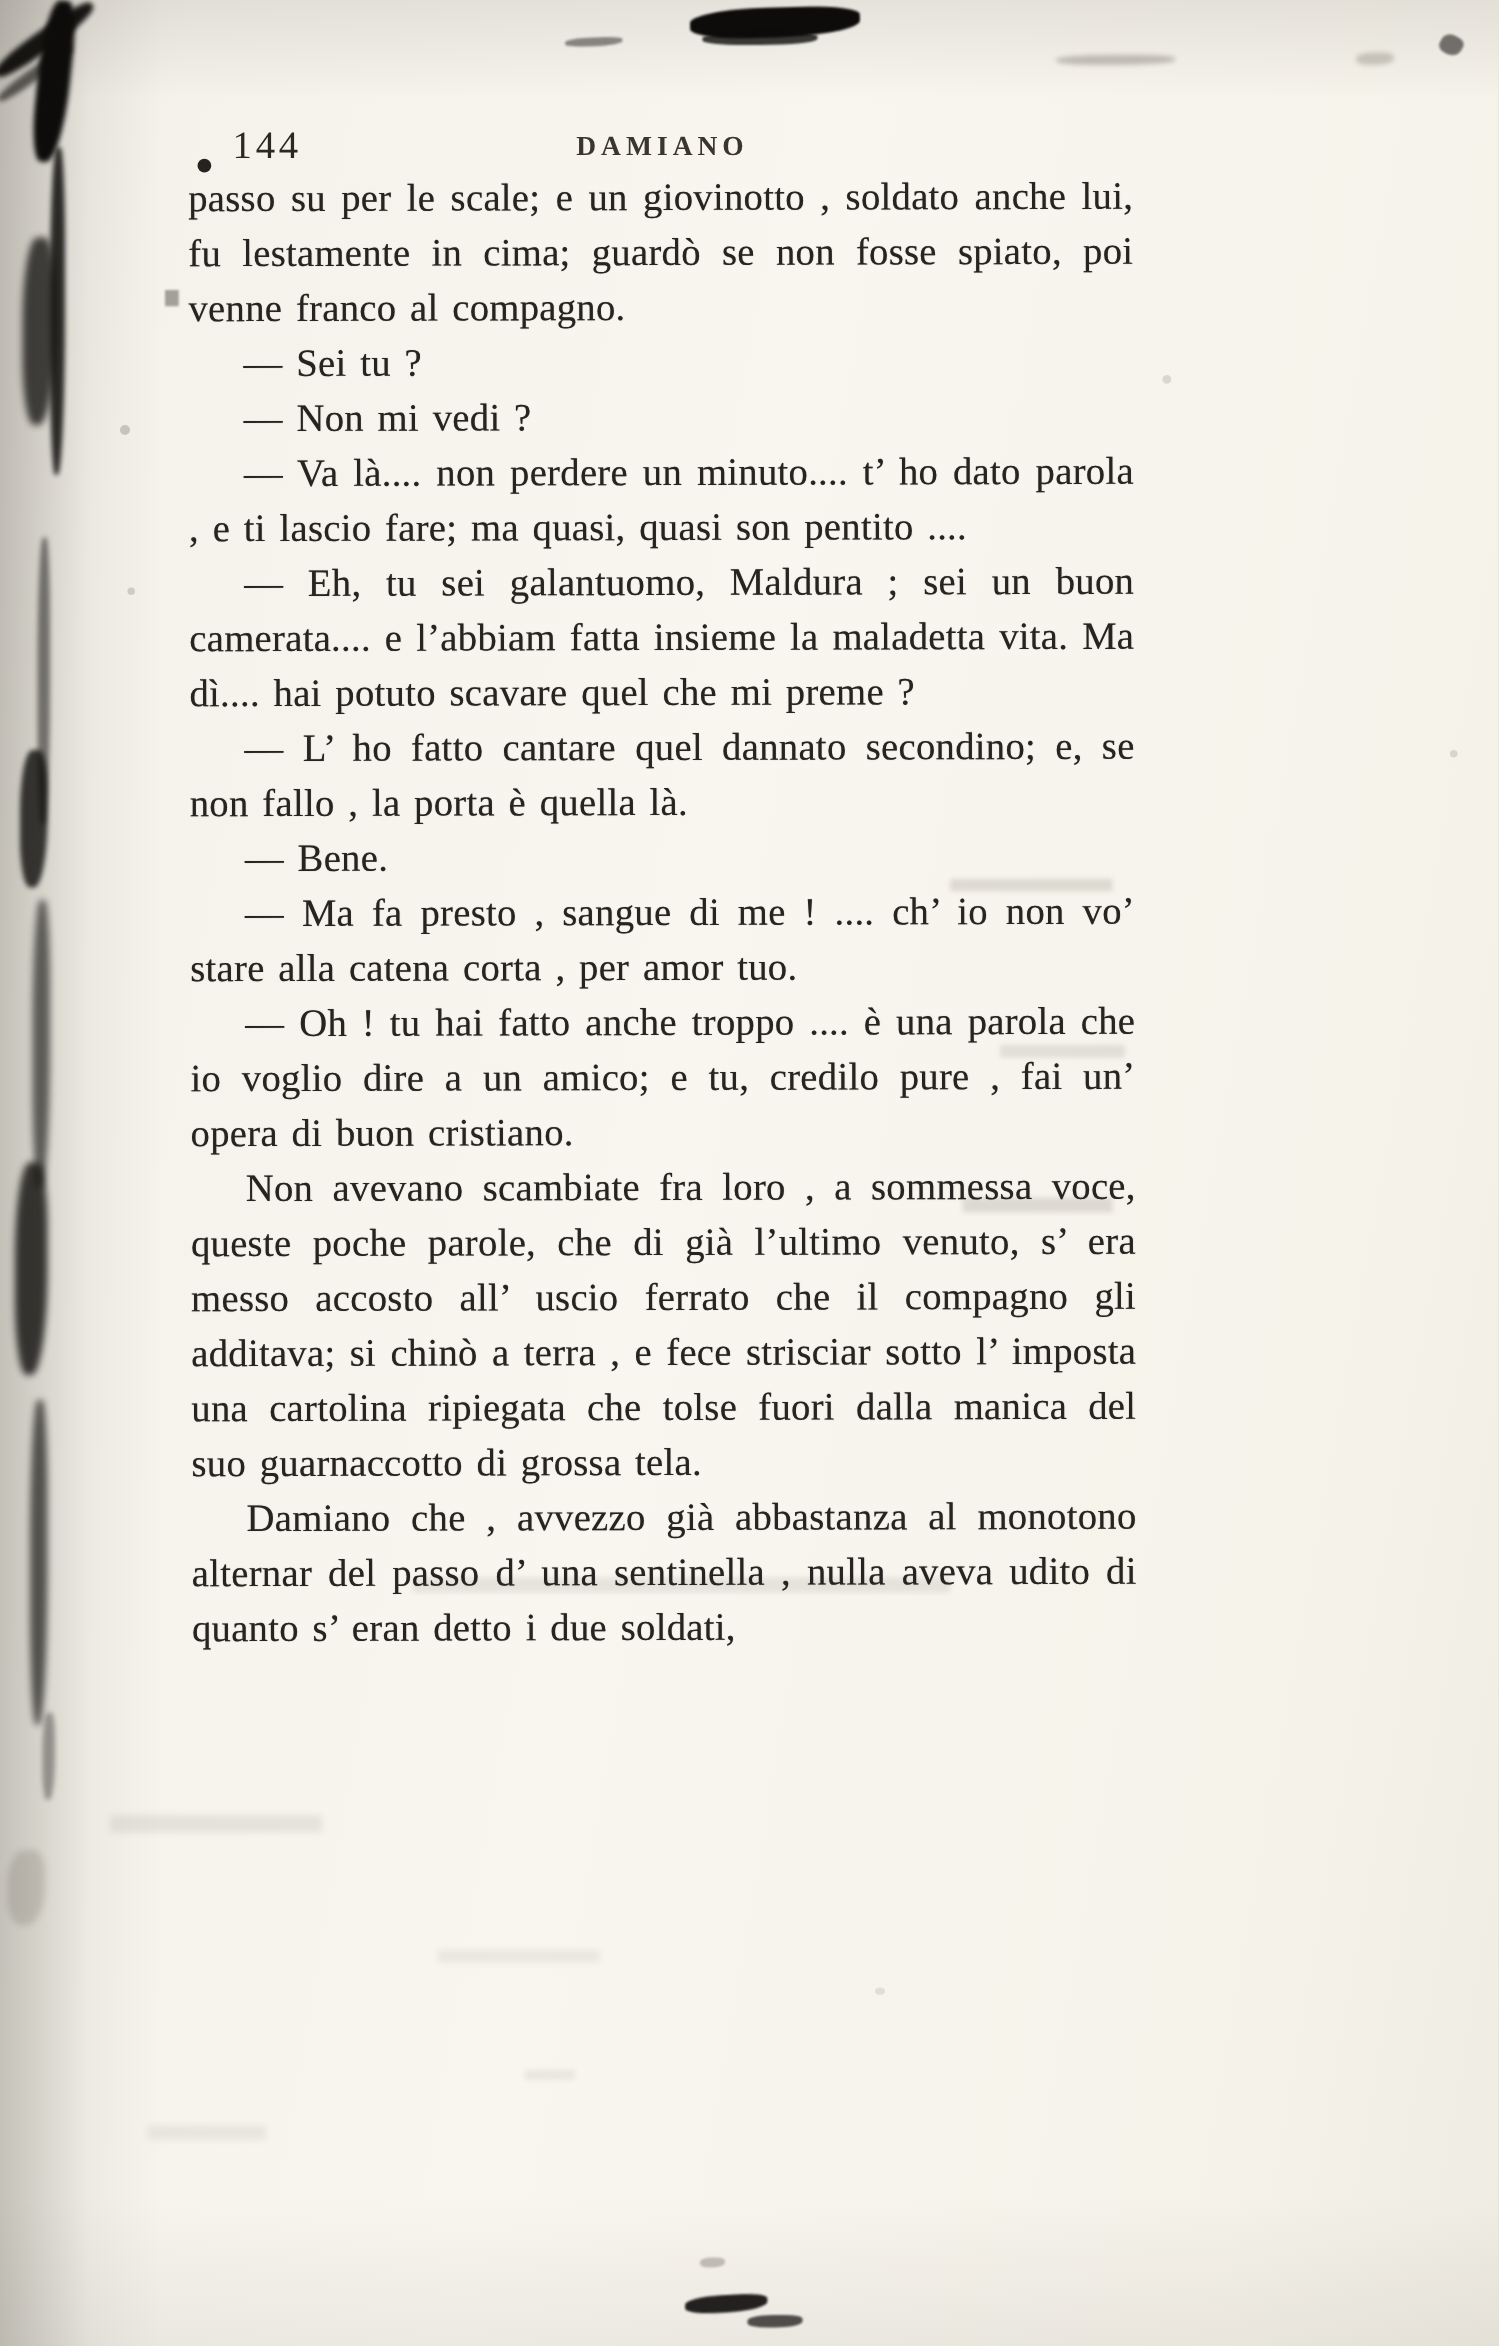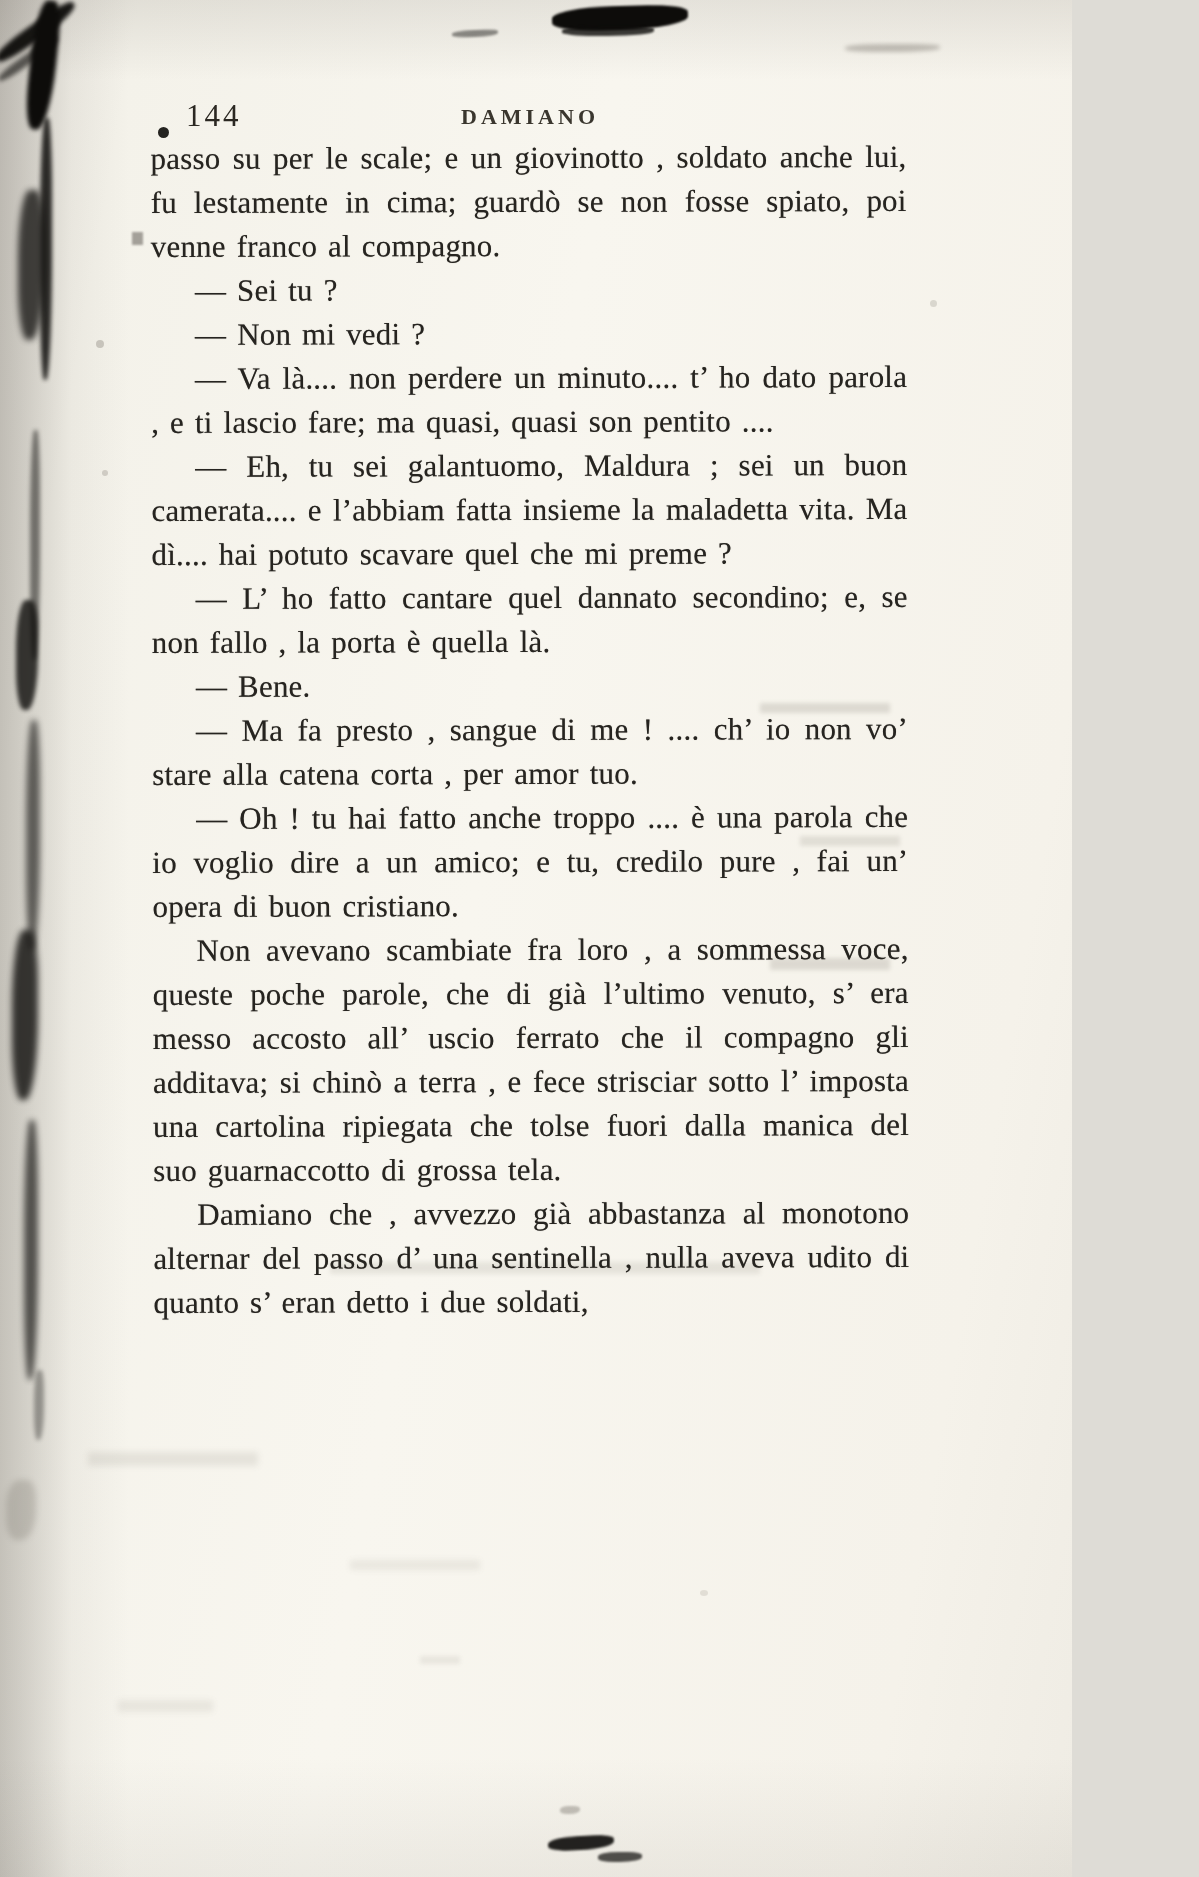--- a/index.html
+++ b/index.html
@@ -1,19 +1,19 @@
 <!DOCTYPE html>
 <html><head>
 <meta charset="utf-8">
 <style>
   html,body{margin:0;padding:0;}
   body{background:#dedcd6;}
   .scan-page{
     position:relative;
-    width:1072px;height:1877px;
+    width:1199px;height:1877px;
     margin:0;
     overflow:hidden;
     background:linear-gradient(100deg,#e9e6df 0%,#f4f2ea 10%,#f8f6ef 45%,#f5f2ea 85%,#efece4 100%);
     font-family:"Liberation Serif", serif;
   }
   
   .left-wash{position:absolute;left:0;top:0;width:130px;height:100%;
     background:linear-gradient(90deg,rgba(70,64,56,0.28),rgba(70,64,56,0.05) 55%,rgba(70,64,56,0) 100%);}
   .top-wash{position:absolute;left:0;top:0;width:100%;height:80px;
     background:linear-gradient(180deg,rgba(90,84,74,0.12),rgba(90,84,74,0));}

